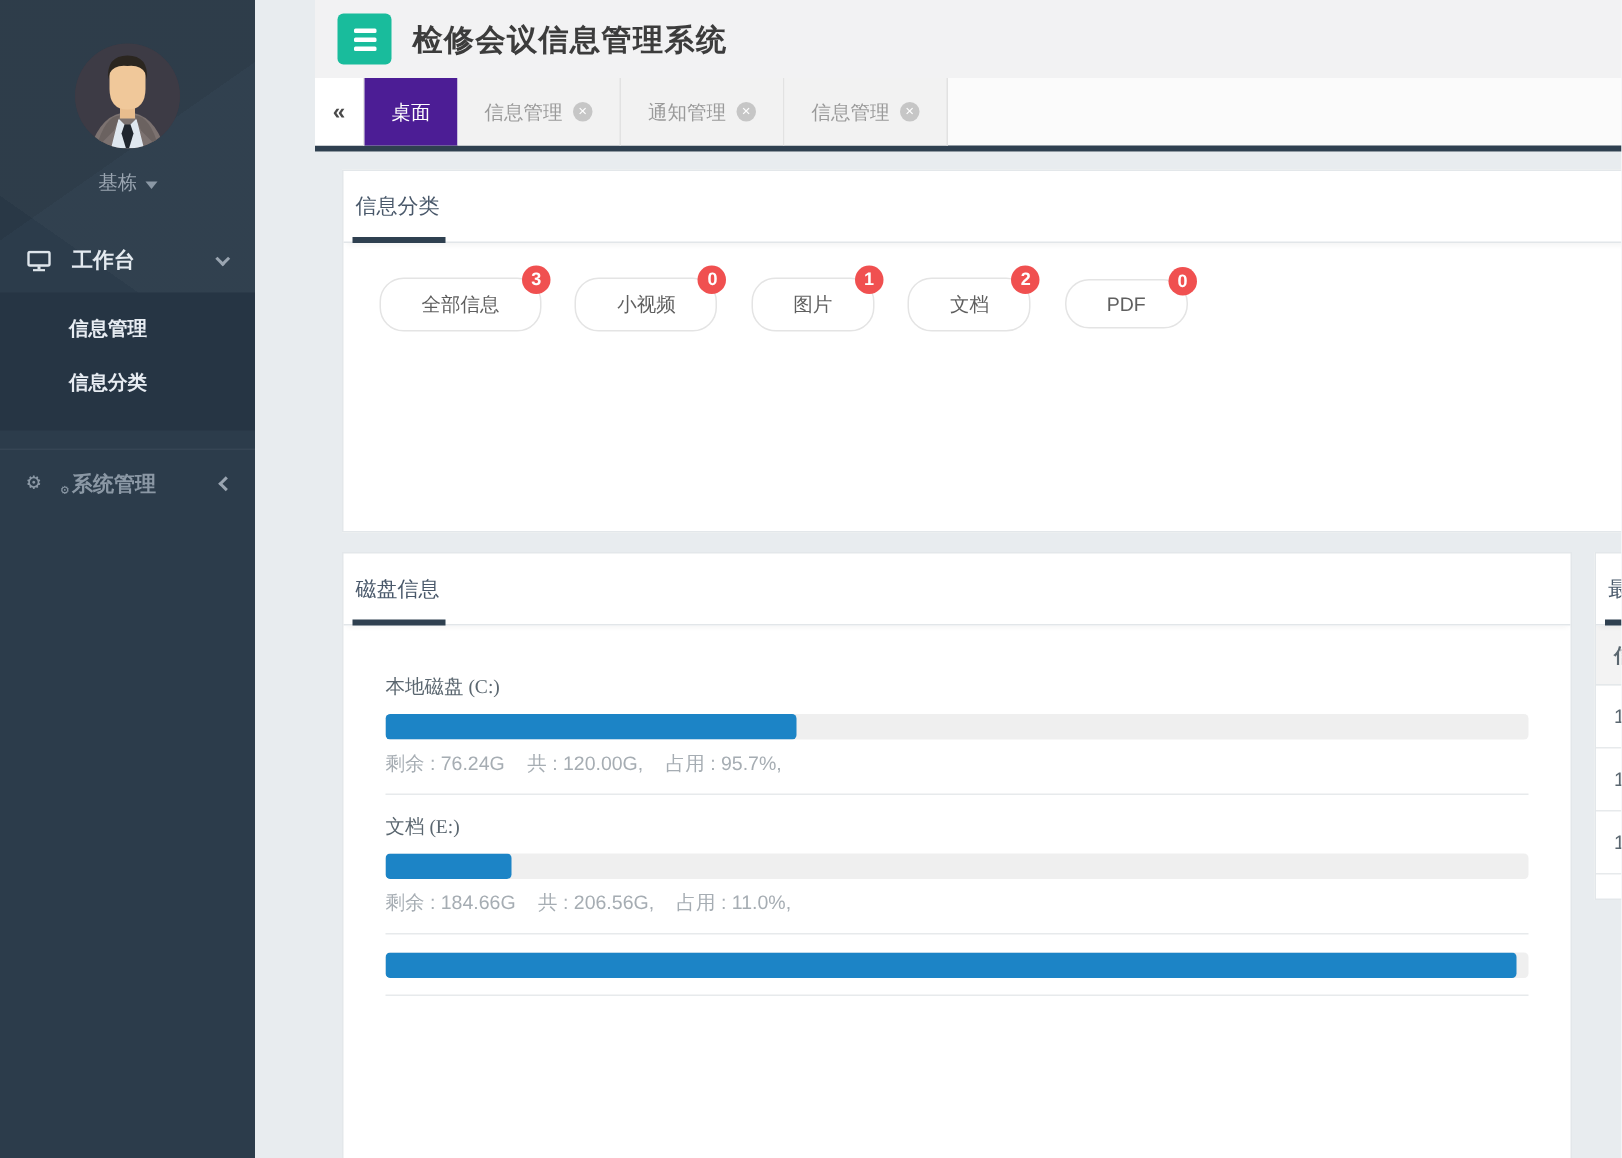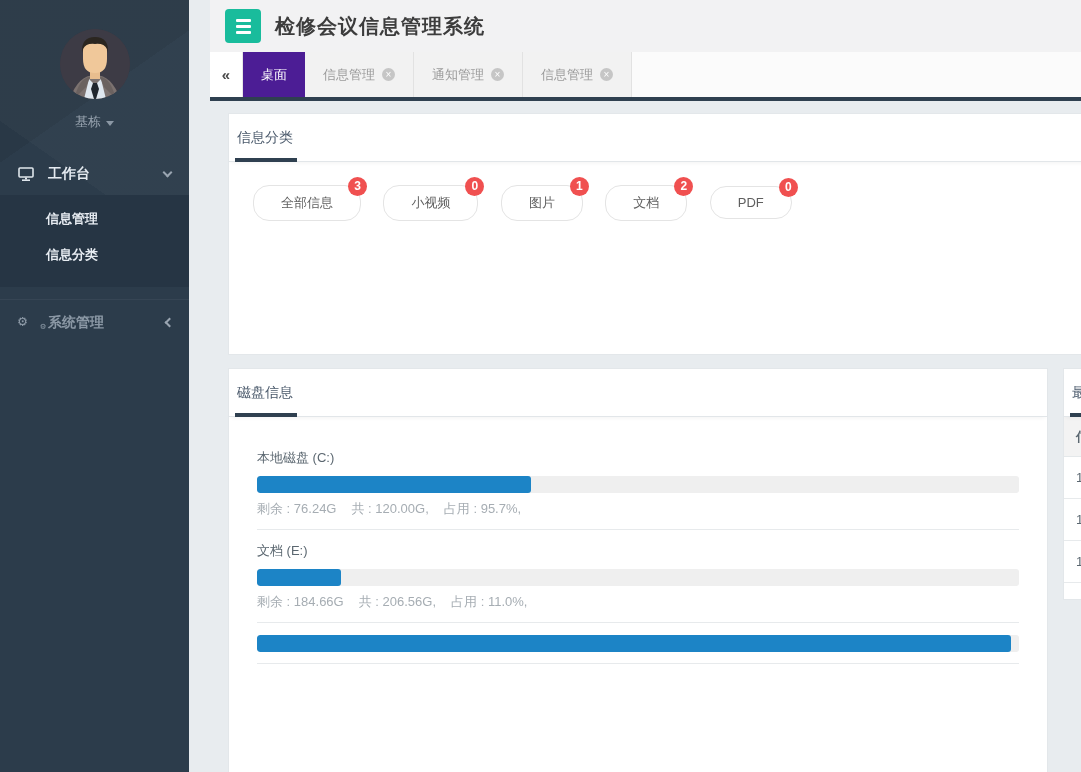--- a/index.html
+++ b/index.html
@@ -4,21 +4,21 @@
 <style>
   * { margin:0; padding:0; box-sizing:border-box; }
   html,body { width:1081px; height:772px; overflow:hidden; }
   body {
     font-family:"Liberation Sans","DejaVu Sans",sans-serif;
     background:#e8ecef; color:#333; position:relative;
   }
 
   
   .sidebar {
-    position:absolute; left:0; top:0; bottom:0; width:189px;
+    position:absolute; left:0; top:0; bottom:0; width:170px;
     background:#2c3c4b;
     background-image:linear-gradient(215deg, rgba(255,255,255,0.025) 0 28%, transparent 28%),
                      linear-gradient(145deg, rgba(0,0,0,0.07) 0 18%, transparent 18%);
   }
   .profile { padding-top:29px; text-align:center; }
   .avatar {
     width:70px; height:70px; border-radius:50%; margin:0 auto;
     overflow:hidden; background:#3d3b45; cursor:pointer;
   }
   .avatar svg { display:block; }
@@ -119,21 +119,21 @@
     position:absolute; top:-9px; right:-7px; min-width:19px; height:19px;
     border-radius:10px; background:#f05050; color:#fff; font-size:12px;
     font-weight:bold; line-height:19px; text-align:center; padding:0 4px;
     font-style:normal;
   }
 
   .row2 { display:flex; gap:15px; margin-top:13px; width:1140px; align-items:flex-start; }
   .panel.disk { width:820px; height:560px; }
   .disk-body { padding:32px 28px 0 28px; }
   .disk-entry { border-bottom:1px solid #e7eaec; padding-bottom:11px; margin-bottom:12px; }
-  .d-name { font-size:13px; color:#5b6770; margin-bottom:9px; }
+  .d-name { font-size:13px; color:#5b6770; margin-bottom:9px;font-family:Liberation Serif, serif; }
   .track { height:17px; background:#efefef; border-radius:3px; overflow:hidden; }
   .fill { height:100%; background:#1c84c6; border-radius:3px; }
   .d-info { margin-top:7px; font-size:13px; color:#a6adb3; }
   .d-info span { margin-right:15px; }
 
   .panel.latest { width:300px; height:232px; }
   .t-head {
     height:40px; background:#f3f3f3; border-bottom:1px solid #e4e8ea;
     font-size:13px; color:#5b6770; font-weight:bold; line-height:40px;
     padding-left:12px;

